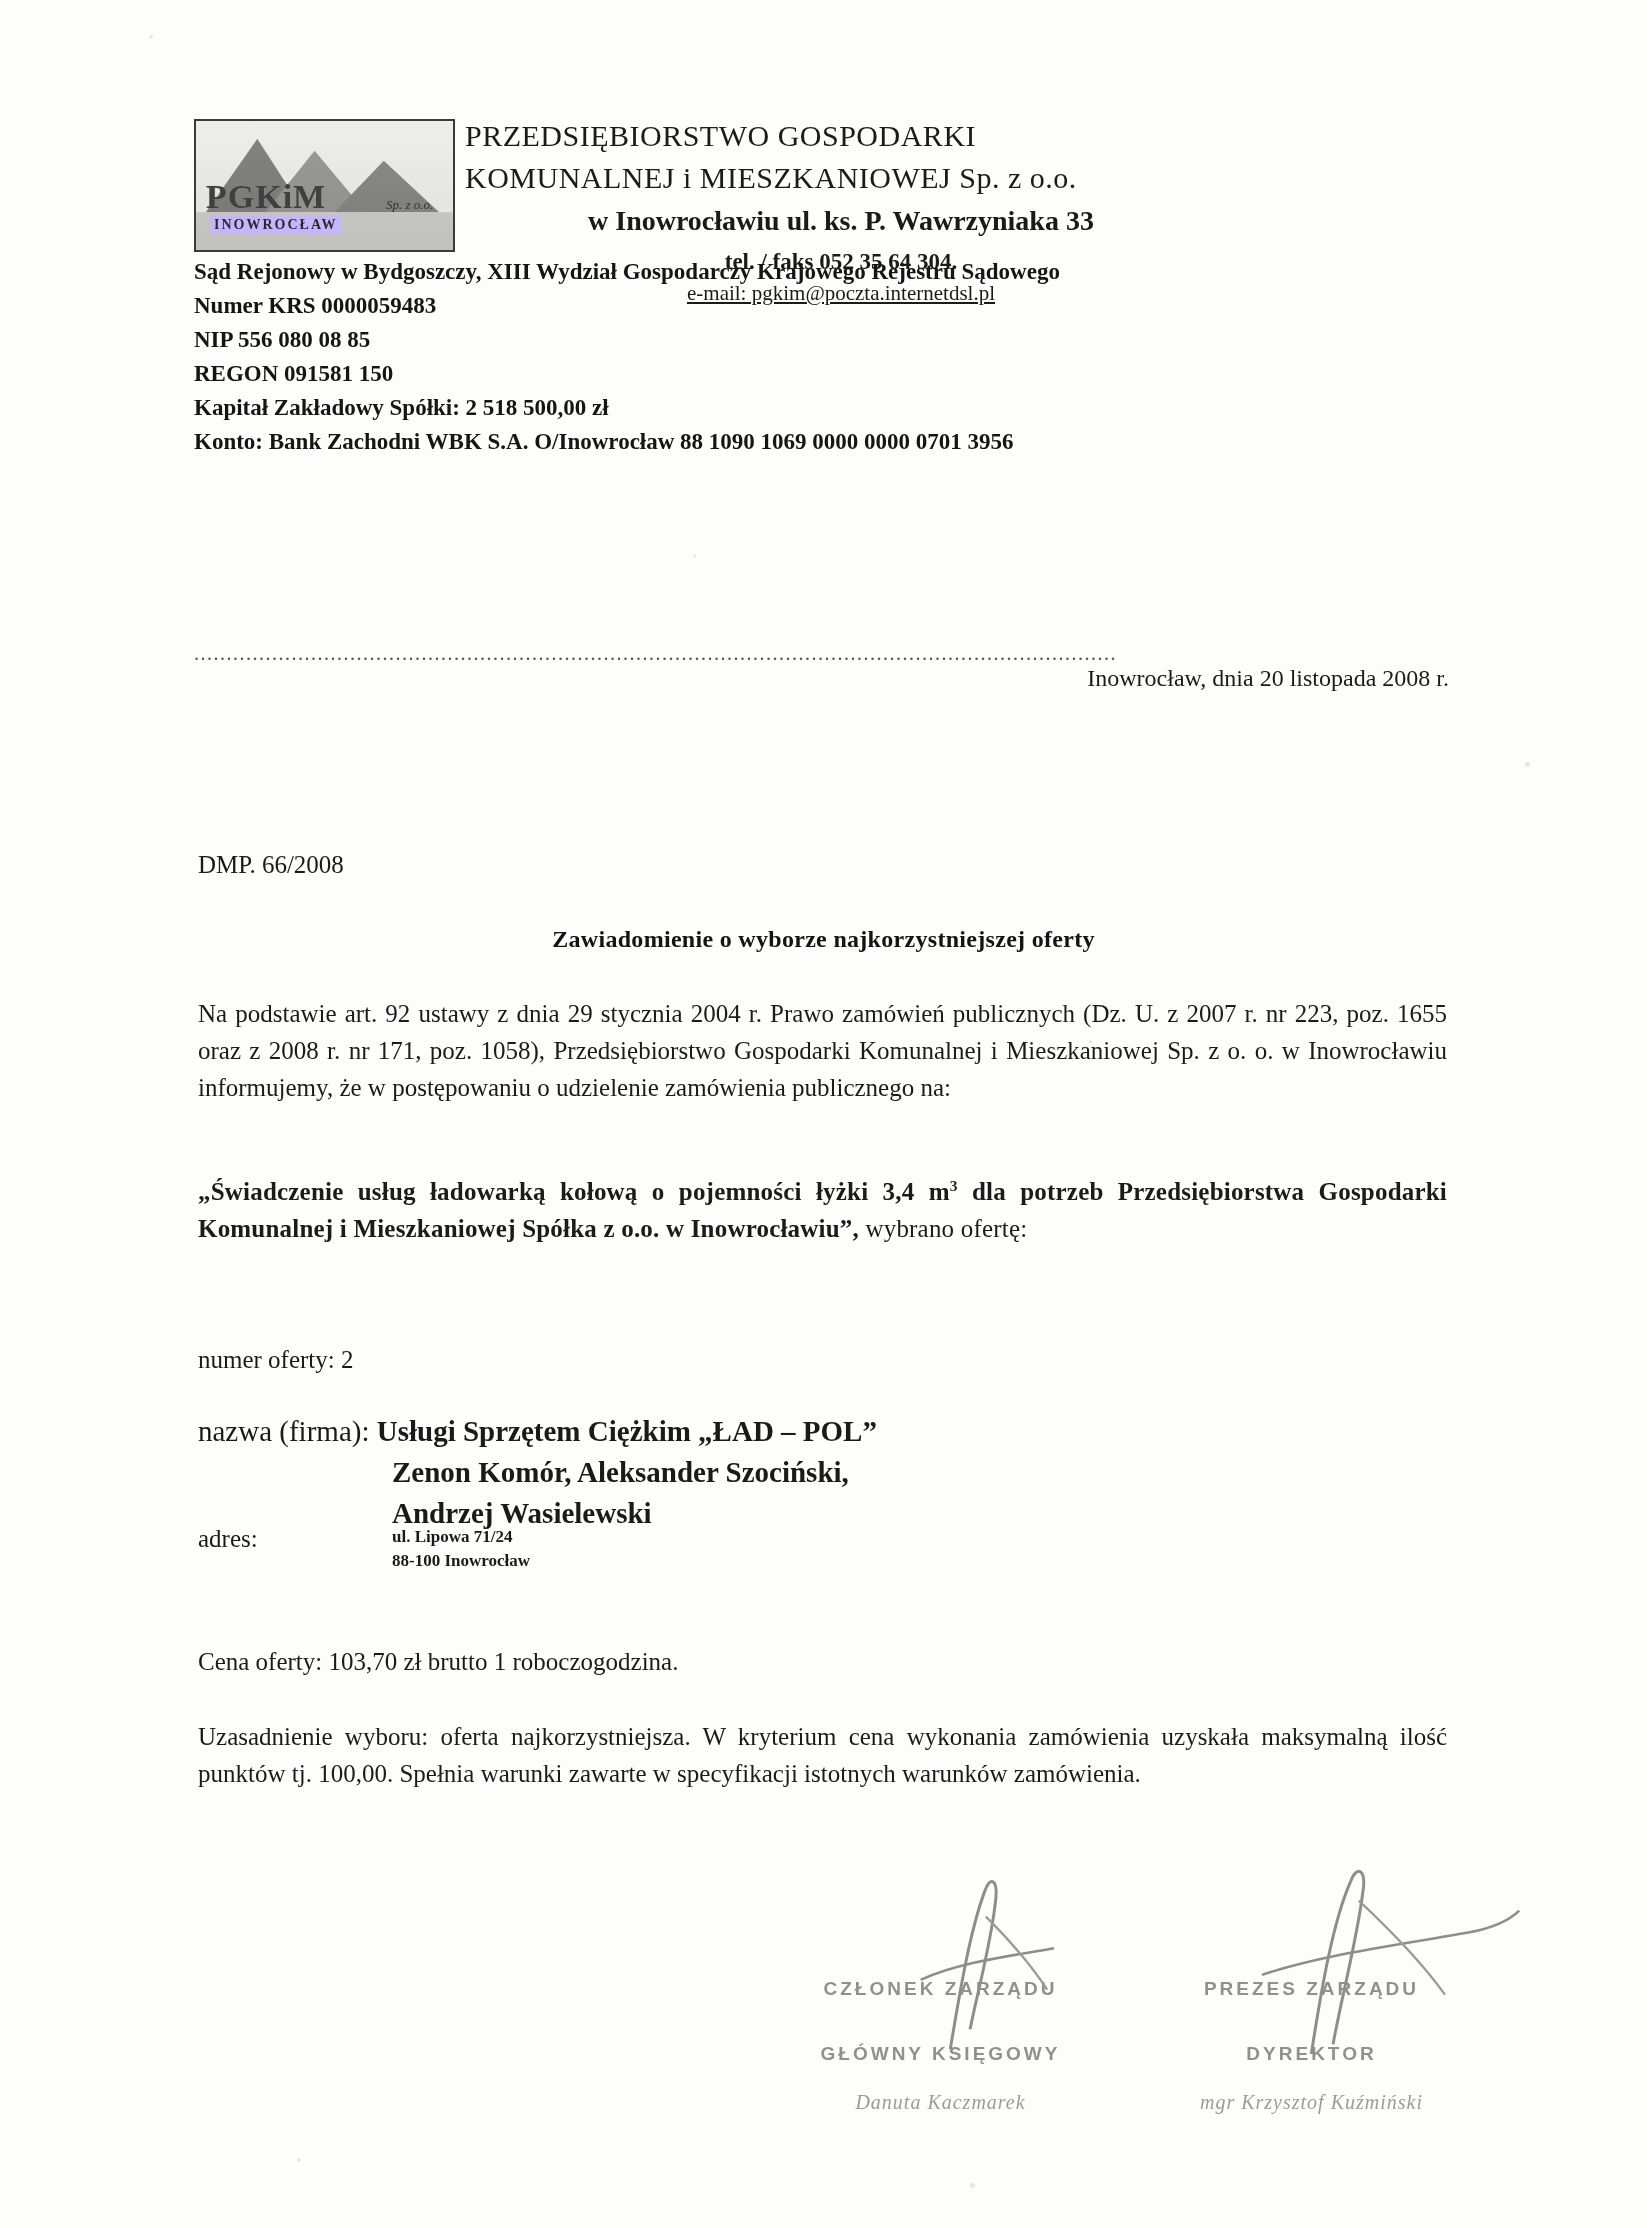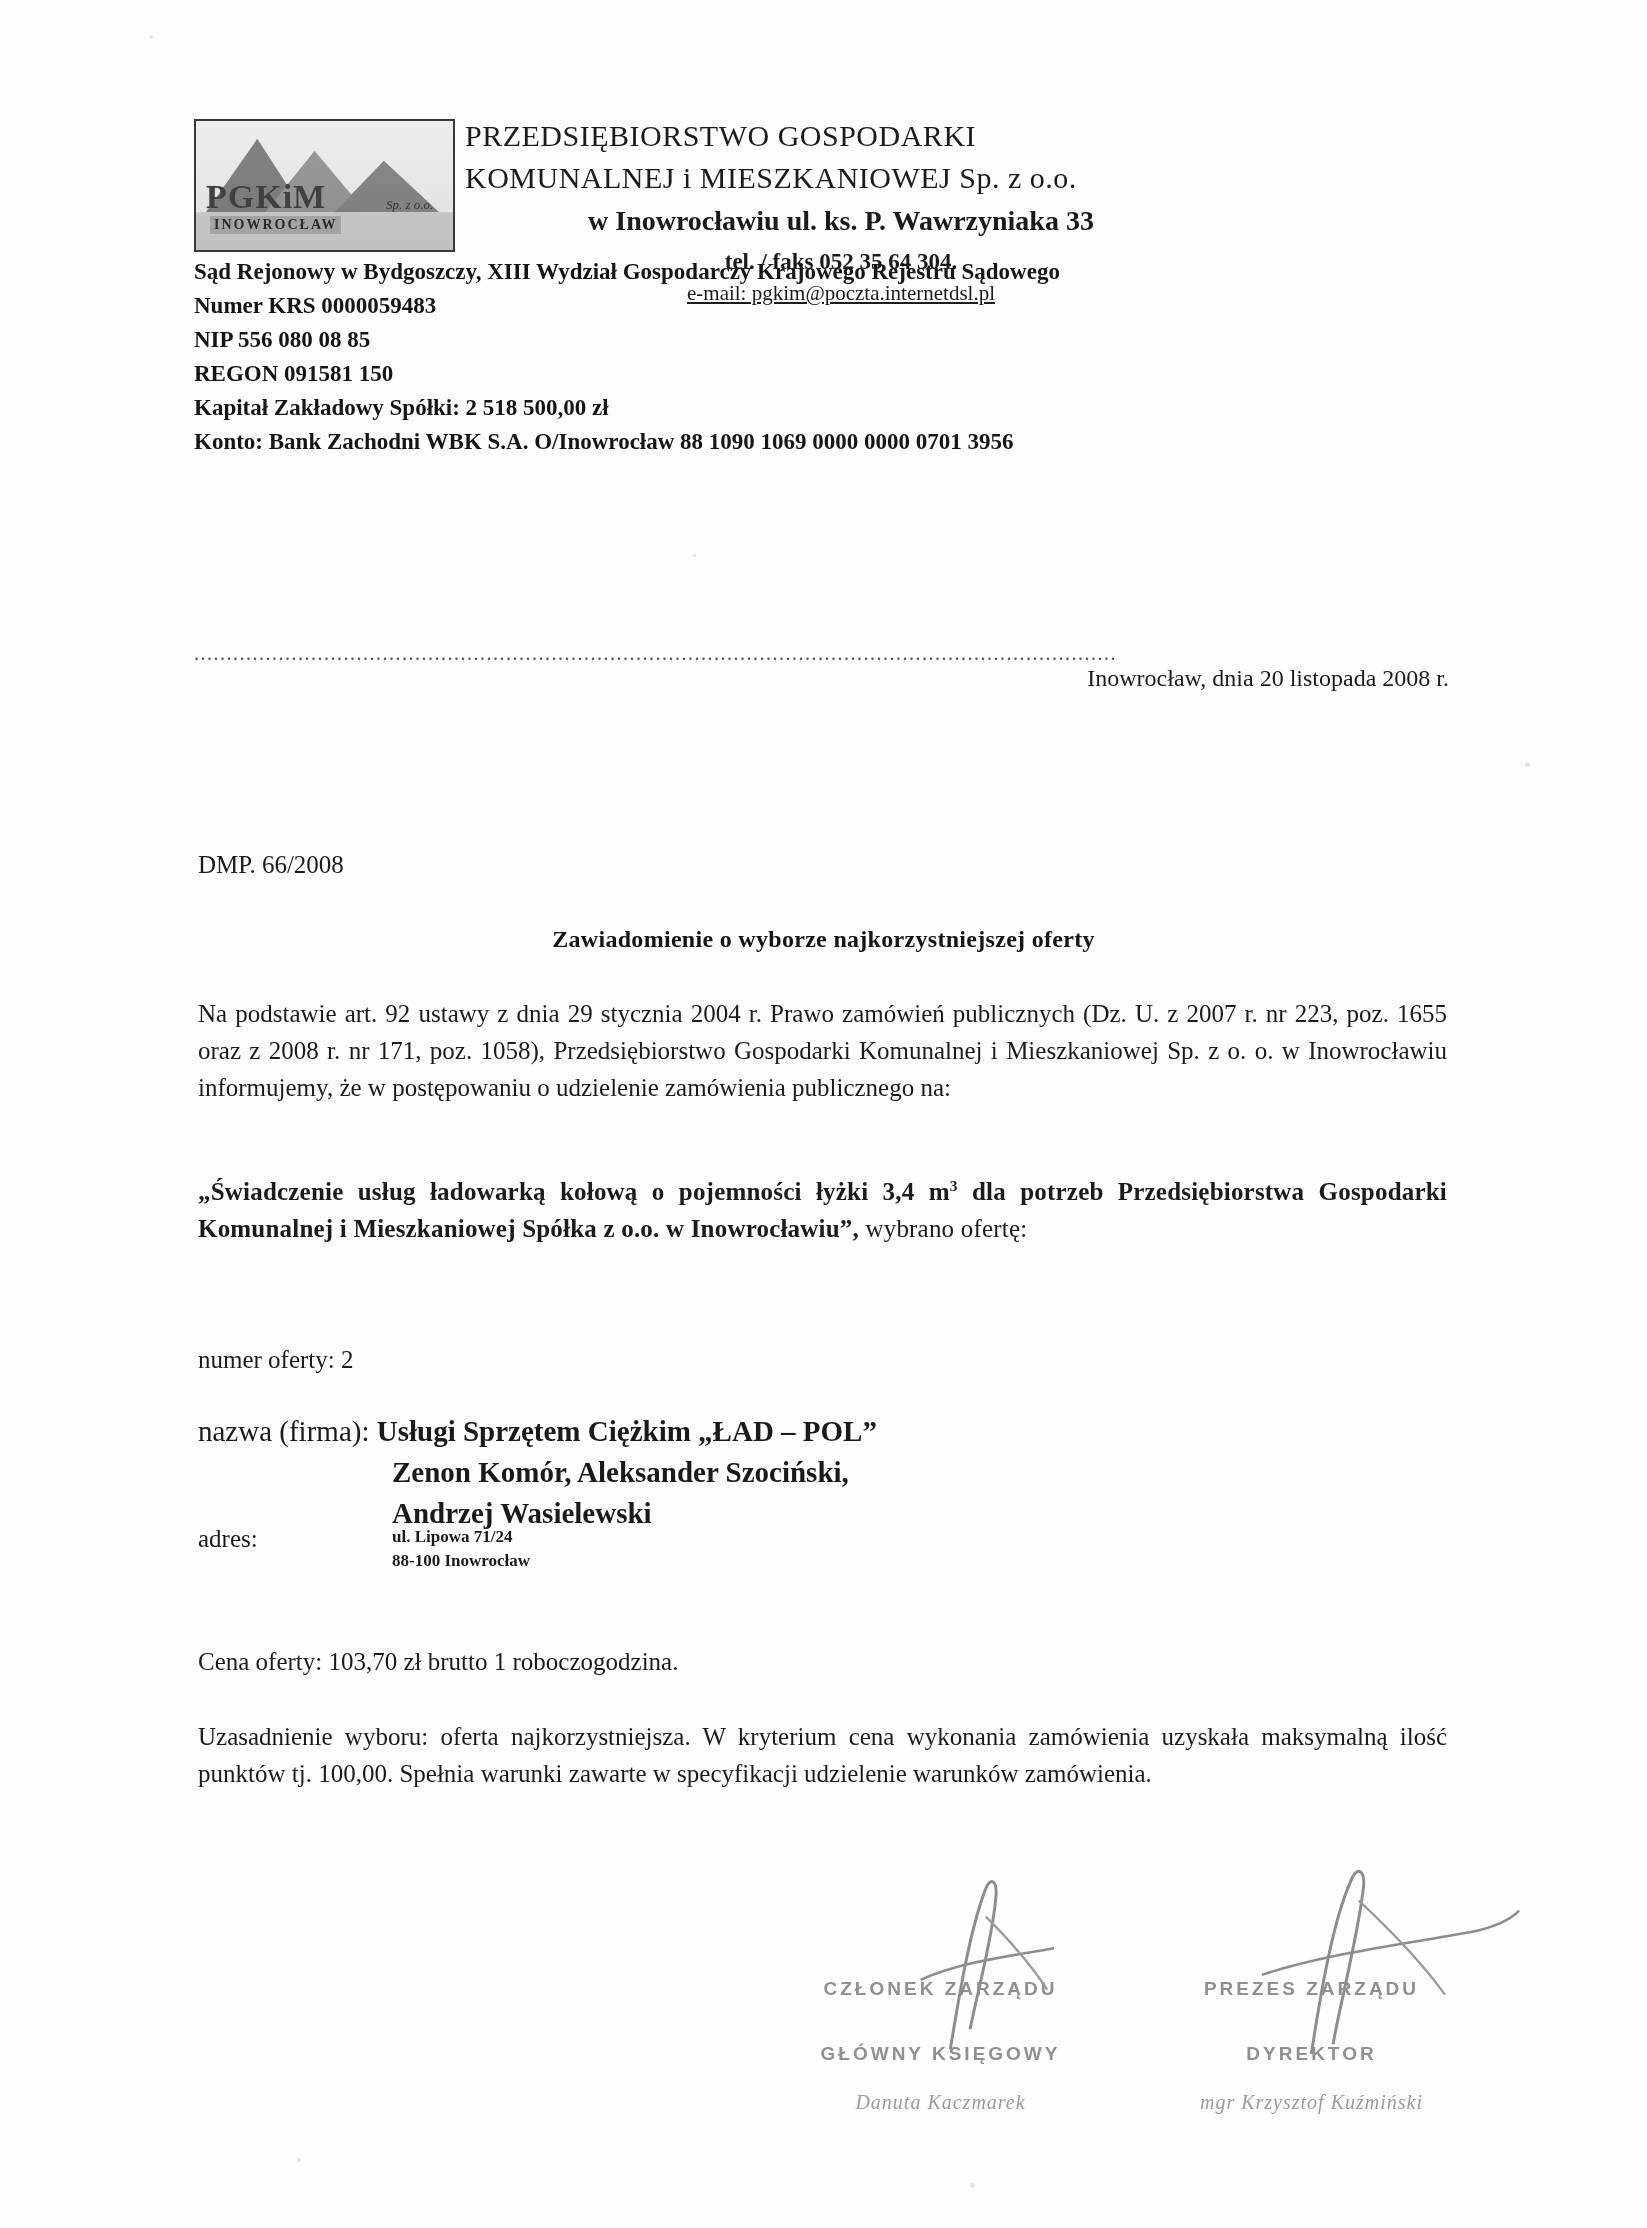--- a/index.html
+++ b/index.html
@@ -57,21 +57,21 @@
     text-shadow: 0 0 1px #999;
   }
   .logo-sub {
     position: absolute;
     left: 14px;
     top: 95px;
     font-size: 14px;
     font-weight: bold;
     letter-spacing: 2px;
     color: #2a2a2a;
-    background: #a3a3a3;
+    background: #c4b5fd;
     padding: 1px 4px;
   }
   .logo-spzoo {
     position: absolute;
     left: 190px;
     top: 76px;
     font-size: 13px;
     font-style: italic;
     color: #333;
   }
@@ -330,21 +330,21 @@
   </div>
 
   <div class="kv-addr-label">adres:</div>
   <div class="kv-addr-lines">
     <div>ul. Lipowa 71/24</div>
     <div>88-100 Inowrocław</div>
   </div>
 
   <div class="para p-price">Cena oferty: 103,70 zł brutto 1 roboczogodzina.</div>
 
-  <div class="para p-justification">Uzasadnienie wyboru: oferta najkorzystniejsza. W kryterium cena wykonania zamówienia uzyskała maksymalną ilość punktów tj. 100,00. Spełnia warunki zawarte w specyfikacji udzielenie warunków zamówienia.</div>
+  <div class="para p-justification">Uzasadnienie wyboru: oferta najkorzystniejsza. W kryterium cena wykonania zamówienia uzyskała maksymalną ilość punktów tj. 100,00. Spełnia warunki zawarte w specyfikacji istotnych warunków zamówienia.</div>
 
   <div class="sig sig-left">
     <div class="stamp-line">CZŁONEK ZARZĄDU</div>
     <div class="stamp-line">GŁÓWNY KSIĘGOWY</div>
     <div class="sig-name">Danuta Kaczmarek</div>
   </div>
 
   <svg class="scribble" style="left:891px; top:1871px; width:257px; height:188px;" viewBox="0 0 260 190">
     <path d="M60,180 C70,120 80,60 95,20 C100,5 108,8 106,28 C102,70 88,120 80,160" fill="none" stroke="#8d8d8d" stroke-width="3"></path>
     <path d="M30,110 C70,92 120,86 165,78" fill="none" stroke="#8d8d8d" stroke-width="2.6"></path>

